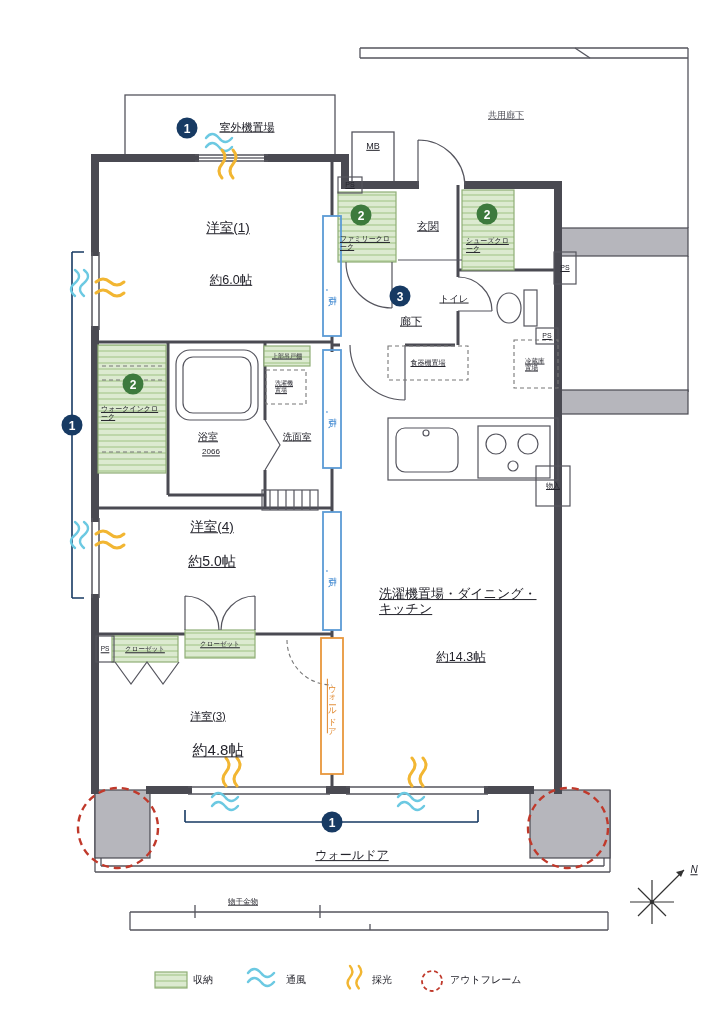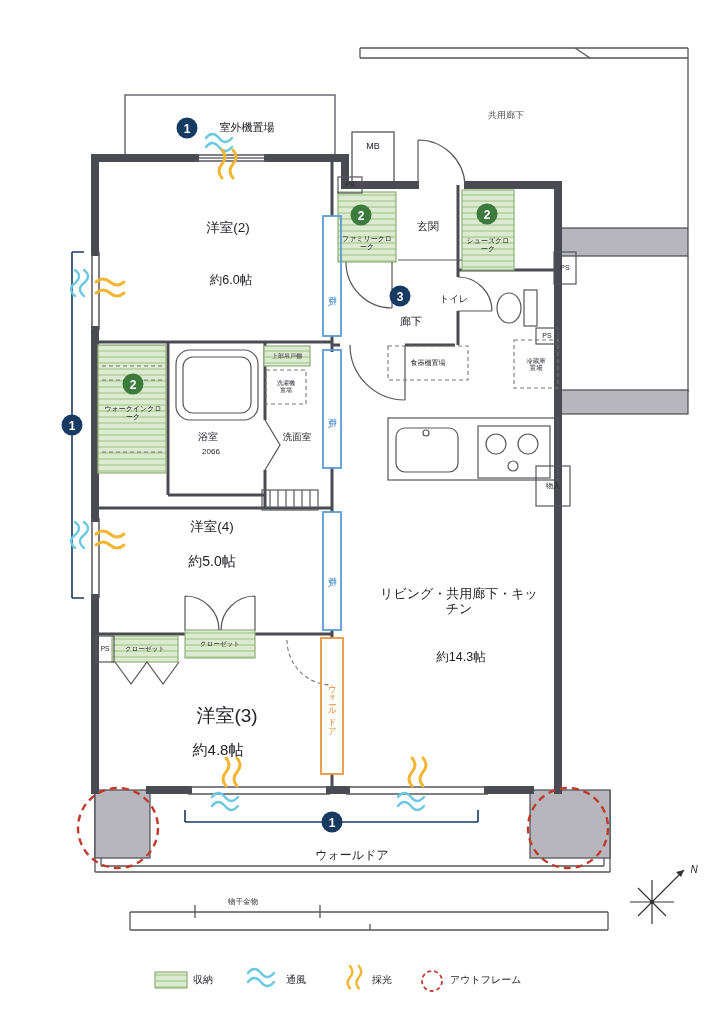--- a/index.html
+++ b/index.html
@@ -1,20 +1,20 @@
 <!DOCTYPE html>
 <html><head>
 <meta charset="utf-8">
 <style>
   html,body{margin:0;padding:0;background:#fff;}
   #plan{position:relative;width:727px;height:1024px;background:#fff;overflow:hidden;
         font-family:"Liberation Sans",sans-serif;}
   svg{position:absolute;left:0;top:0;}
   .lbl{position:absolute;transform:translate(-50%,-50%);color:#23232b;
-       white-space:nowrap;line-height:1.15;text-align:center;}
+       white-space:nowrap;line-height:1.15;text-align:left;text-decoration:underline;}
   .lbl-left{position:absolute;transform:translateY(-50%);color:#23232b;white-space:nowrap;}
   .wrap{white-space:normal;}
   .vert{writing-mode:vertical-rl;letter-spacing:1px;}
   .blue{color:#4a8fd4;}
   .orange{color:#e0862a;}
   .gray{color:#4c4c55;}
   .badge{position:absolute;width:21px;height:21px;border-radius:50%;display:flex;
          align-items:center;justify-content:center;color:#fff;
          font-weight:bold;font-size:12px;transform:translate(-50%,-50%);}
   .navy{background:#173a63;}
@@ -190,36 +190,36 @@
 <div class="lbl" style="left:373px;top:146px;font-size:9px">MB</div>
 <div class="lbl" style="left:350px;top:185px;font-size:7px">PS</div>
 <div class="lbl" style="left:565px;top:268px;font-size:7px">PS</div>
 <div class="lbl" style="left:547px;top:336px;font-size:7px">PS</div>
 <div class="lbl" style="left:105px;top:649px;font-size:6.5px">PS</div>
 <div class="lbl" style="left:428px;top:226px;font-size:11px">玄関</div>
 <div class="lbl wrap" style="left:367px;top:243px;width:54px;font-size:7px">ファミリークローク</div>
 <div class="lbl wrap" style="left:488px;top:245px;width:44px;font-size:7px">シューズクローク</div>
 <div class="lbl" style="left:411px;top:321px;font-size:11px">廊下</div>
 <div class="lbl" style="left:454px;top:299px;font-size:9.5px">トイレ</div>
-<div class="lbl" style="left:228px;top:228px;font-size:13.5px">洋室(2)</div>
+<div class="lbl" style="left:228px;top:228px;font-size:13.5px">洋室(1)</div>
 <div class="lbl" style="left:231px;top:280px;font-size:12.5px">約6.0帖</div>
 <div class="lbl wrap" style="left:133px;top:413px;width:64px;font-size:7px">ウォークインクローク</div>
 <div class="lbl" style="left:208px;top:437px;font-size:10px">浴室</div>
 <div class="lbl" style="left:211px;top:452px;font-size:8px">2066</div>
 <div class="lbl" style="left:297px;top:437px;font-size:9.5px">洗面室</div>
 <div class="lbl" style="left:287px;top:356px;font-size:6px">上部吊戸棚</div>
 <div class="lbl wrap" style="left:286px;top:387px;width:22px;font-size:6px">洗濯機置場</div>
 <div class="lbl" style="left:212px;top:527px;font-size:13.5px">洋室(4)</div>
 <div class="lbl" style="left:212px;top:561px;font-size:14px">約5.0帖</div>
-<div class="lbl wrap" style="left:459px;top:602px;width:160px;font-size:13px">リビング・共用廊下・キッチン</div>
+<div class="lbl wrap" style="left:459px;top:602px;width:160px;font-size:13px">洗濯機置場・ダイニング・キッチン</div>
 <div class="lbl" style="left:461px;top:657px;font-size:12.5px">約14.3帖</div>
 <div class="lbl" style="left:428px;top:363px;font-size:7px">食器棚置場</div>
 <div class="lbl wrap" style="left:536px;top:364px;width:22px;font-size:6.5px">冷蔵庫置場</div>
 <div class="lbl" style="left:553px;top:486px;font-size:7px">物入</div>
-<div class="lbl" style="left:227px;top:716px;font-size:19px">洋室(3)</div>
+<div class="lbl" style="left:208px;top:716px;font-size:11px">洋室(3)</div>
 <div class="lbl" style="left:218px;top:750px;font-size:15px">約4.8帖</div>
 <div class="lbl" style="left:145px;top:649px;font-size:6.5px">クローゼット</div>
 <div class="lbl" style="left:220px;top:644px;font-size:6.5px">クローゼット</div>
 <div class="lbl" style="left:352px;top:856px;font-size:12px">ウォールドア</div>
 <div class="lbl" style="left:243px;top:902px;font-size:7.5px">物干金物</div>
 <div class="lbl vert blue" style="left:332px;top:290px;font-size:9.5px">引戸</div>
 <div class="lbl vert blue" style="left:332px;top:412px;font-size:9.5px">引戸</div>
 <div class="lbl vert blue" style="left:332px;top:571px;font-size:9.5px">引戸</div>
 <div class="lbl vert orange" style="left:332px;top:706px;font-size:8.5px">ウォールドア</div>
 <div class="lbl italic" style="left:694px;top:870px;font-size:10px">N</div>

